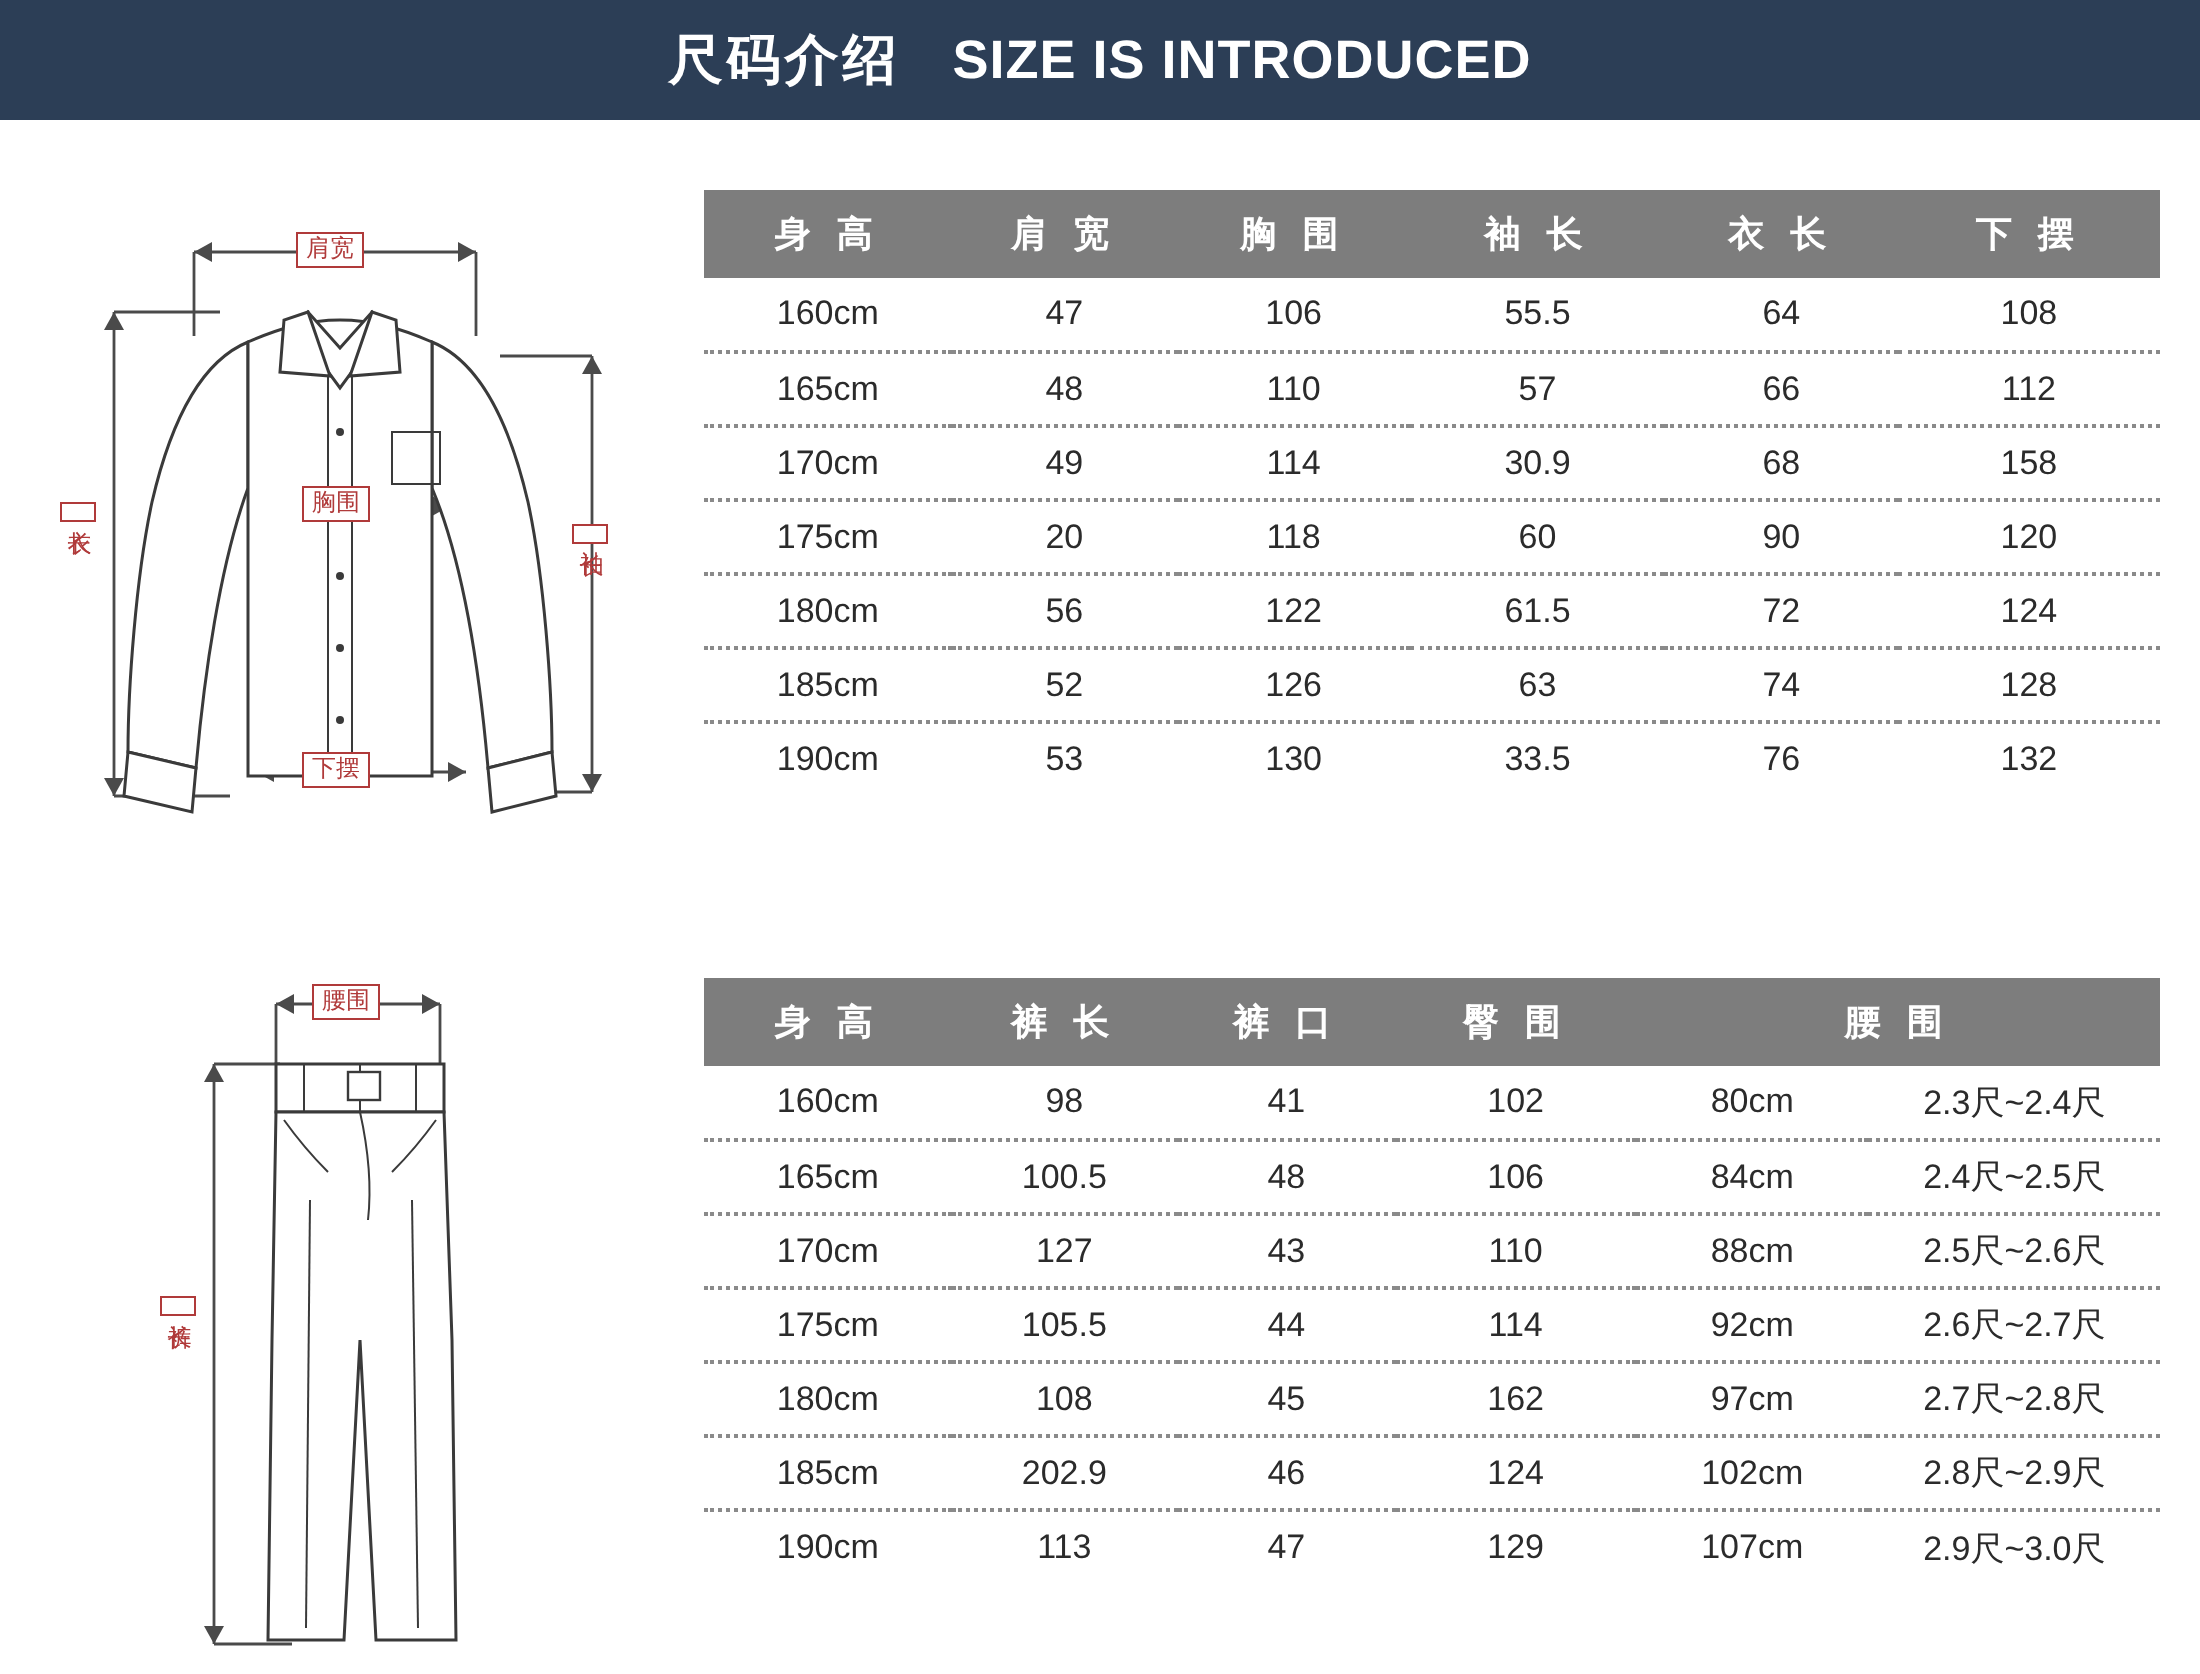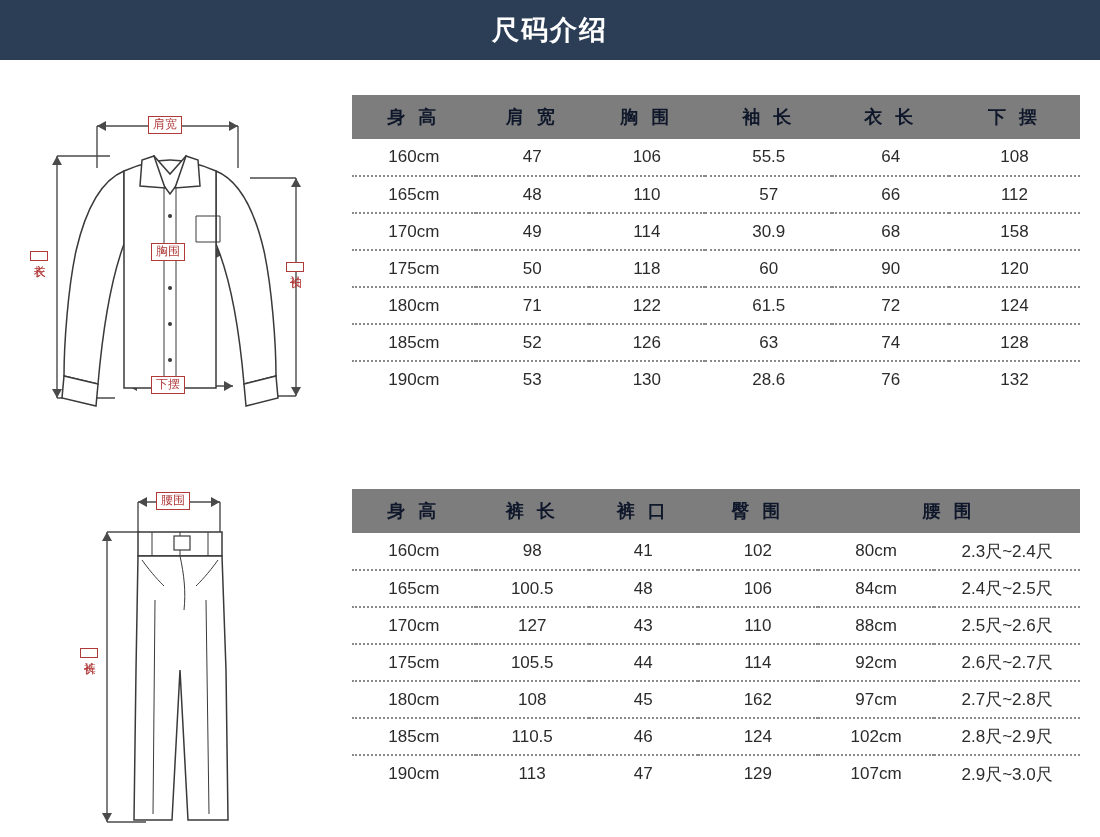--- a/index.html
+++ b/index.html
@@ -69,21 +69,21 @@
   #table-top { left: 352px; top: 95px; width: 728px; }
   #table-bottom { left: 352px; top: 489px; width: 728px; }
 
   table {
     border-collapse: collapse;
     width: 100%;
     table-layout: fixed;
   }
   thead th {
     background: #7d7d7d;
-    color: #0f172a;
+    color: #ffffff;
     font-size: 18px;
     font-weight: bold;
     letter-spacing: 4px;
     height: 44px;
     text-align: center;
     vertical-align: middle;
     border: none;
   }
   tbody td {
     height: 37px;
@@ -114,20 +114,21 @@
 
   svg { display: block; }
 </style>
 </head>
 <body>
 
 <div id="page">
 
   <div class="header">
     <span class="cn">尺码介绍</span>
+    <span class="en">SIZE IS INTRODUCED</span>
   </div>
 
   <div class="figure" id="shirt-figure">
     <svg width="310" height="345" viewBox="0 0 310 345">
 
       <g stroke="#4a4a4a" stroke-width="1.4" fill="none">
 
         <line x1="77" y1="50" x2="218" y2="50"></line>
         <path d="M77,50 l9,-5 l0,10 z" fill="#4a4a4a" stroke="none"></path>
         <path d="M218,50 l-9,-5 l0,10 z" fill="#4a4a4a" stroke="none"></path>
@@ -278,47 +279,47 @@
         <tr>
           <td>170cm</td>
           <td>49</td>
           <td>114</td>
           <td>30.9</td>
           <td>68</td>
           <td>158</td>
         </tr>
         <tr>
           <td>175cm</td>
-          <td>50</td>
+          <td>20</td>
           <td>118</td>
           <td>60</td>
           <td>90</td>
           <td>120</td>
         </tr>
         <tr>
           <td>180cm</td>
-          <td>71</td>
+          <td>56</td>
           <td>122</td>
           <td>61.5</td>
           <td>72</td>
           <td>124</td>
         </tr>
         <tr>
           <td>185cm</td>
           <td>52</td>
           <td>126</td>
           <td>63</td>
           <td>74</td>
           <td>128</td>
         </tr>
         <tr>
           <td>190cm</td>
           <td>53</td>
           <td>130</td>
-          <td>28.6</td>
+          <td>33.5</td>
           <td>76</td>
           <td>132</td>
         </tr>
       </tbody>
     </table>
   </div>
 
   <div class="table-wrap" id="table-bottom">
     <table class="t-bot">
       <colgroup>
@@ -374,21 +375,21 @@
         <tr>
           <td>180cm</td>
           <td>108</td>
           <td>45</td>
           <td>162</td>
           <td>97cm</td>
           <td>2.7尺~2.8尺</td>
         </tr>
         <tr>
           <td>185cm</td>
-          <td>110.5</td>
+          <td>202.9</td>
           <td>46</td>
           <td>124</td>
           <td>102cm</td>
           <td>2.8尺~2.9尺</td>
         </tr>
         <tr>
           <td>190cm</td>
           <td>113</td>
           <td>47</td>
           <td>129</td>

